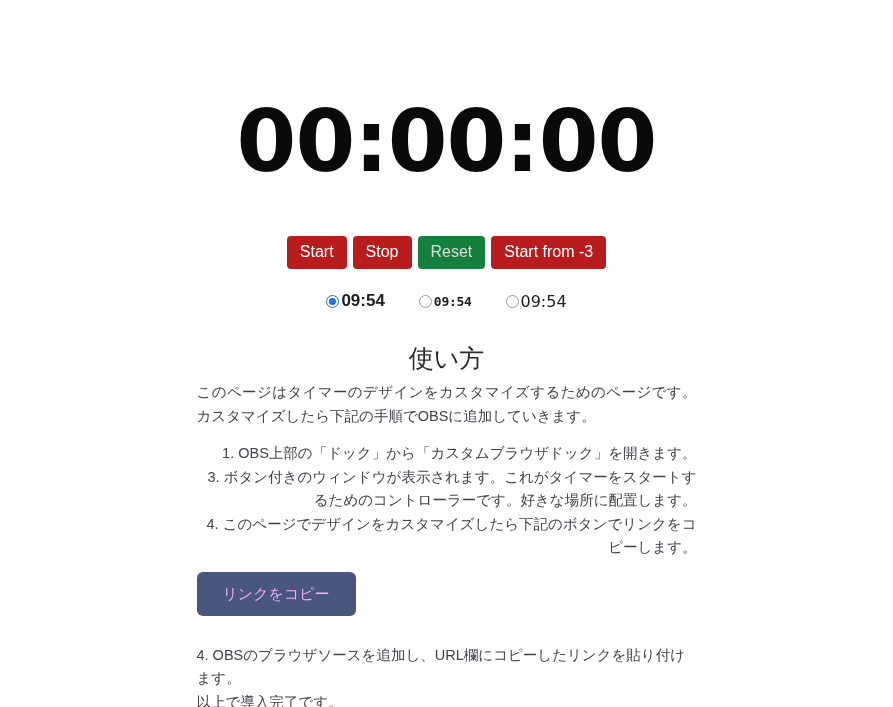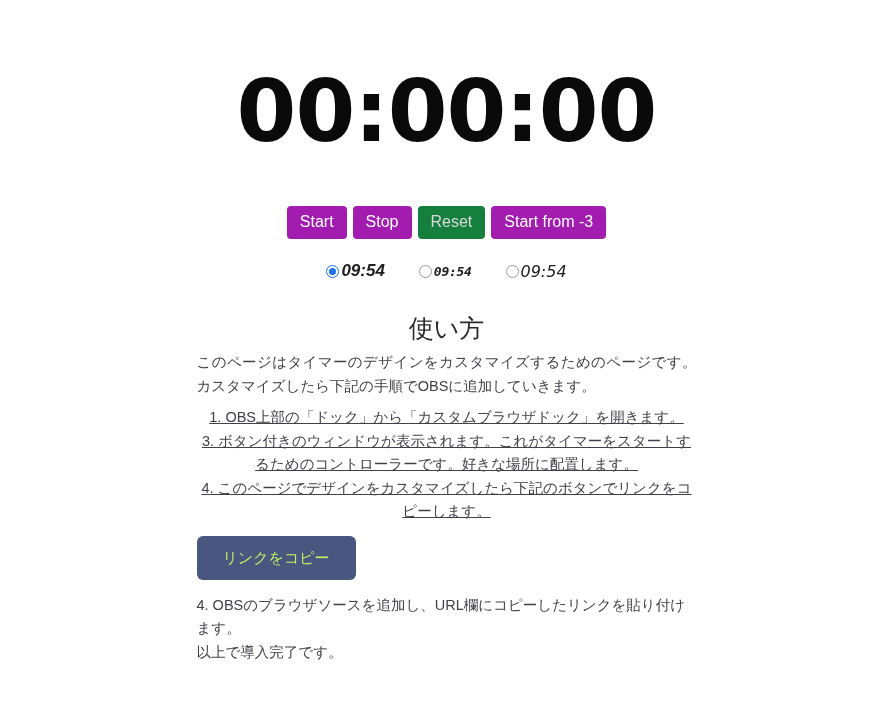--- a/index.html
+++ b/index.html
@@ -24,36 +24,37 @@
     box-sizing: border-box;
   }
   .timer-display {
     font-family: "DejaVu Sans", "Liberation Sans", sans-serif;
     font-size: 86px;
     font-weight: bold;
     line-height: 1.05;
     color: #0a0a0a;
     letter-spacing: -1px;
     white-space: nowrap;
+    margin-top: 30px;
   }
 
   
   .controls {
     width: 100%;
     text-align: center;
     margin-top: 50px;
     font-size: 0;
   }
   .ctrl-btn {
     display: inline-block;
     font-family: "Liberation Sans", "DejaVu Sans", sans-serif;
     font-size: 16px;
     line-height: 1;
     color: #ffffff;
-    background: #a21caf;
+    background: #b91c1c;
     border: none;
     border-radius: 4px;
     padding: 8px 13px 9px 13px;
     margin: 0 3px;
     cursor: pointer;
     vertical-align: middle;
   }
   .ctrl-btn.reset {
     background: #15803d;
     color: #d9d9d9;
@@ -97,21 +98,20 @@
     width: 7px;
     height: 7px;
     margin: -3.5px 0 0 -3.5px;
     border-radius: 50%;
     background: #1a73e8;
   }
   .font-sample {
     display: inline-block;
     vertical-align: middle;
     color: #202020;
-    font-style: italic;
   }
   .font-sample.f1 {
     font-family: "Liberation Sans", sans-serif;
     font-size: 17px;
     font-weight: bold;
   }
   .font-sample.f2 {
     font-family: "DejaVu Sans Mono", "Liberation Mono", monospace;
     font-size: 13px;
     font-weight: bold;
@@ -138,34 +138,33 @@
     line-height: 1.2;
   }
   .howto p {
     margin: 0;
     font-size: 14.5px;
     line-height: 1.62;
     color: #41414a;
     text-align: justify;
   }
   .howto .intro {
-    margin-bottom: 8px;
+    margin-bottom: 14px;
   }
   .steps p {
-    text-align: center;
-    text-decoration: underline;
+    text-align: right;
   }
   .step-indent {
     padding-left: 10px;
   }
   .copy-btn {
     display: inline-block;
-    margin: 12px 0 14px 0;
+    margin: 12px 0 28px 0;
     background: #495680;
-    color: #bef264;
+    color: #f0abfc;
     border: none;
     border-radius: 6px;
     font-family: "Liberation Sans", "DejaVu Sans", sans-serif;
     font-size: 15px;
     line-height: 1;
     padding: 14px 26px 15px 26px;
     cursor: pointer;
   }
   .tail p {
     text-align: left;

